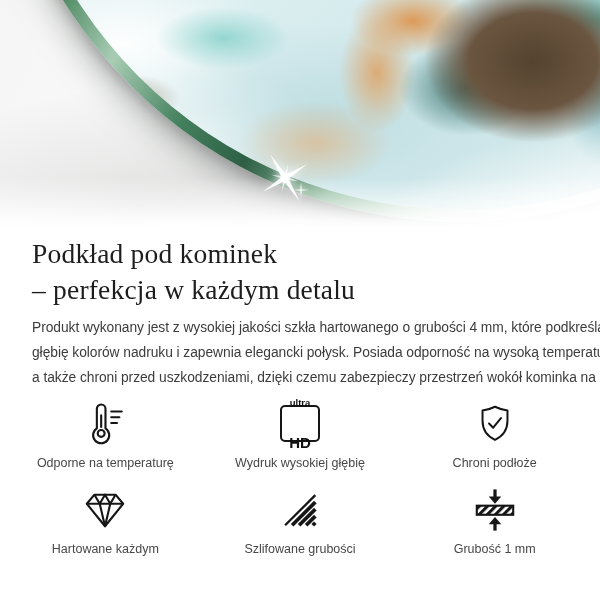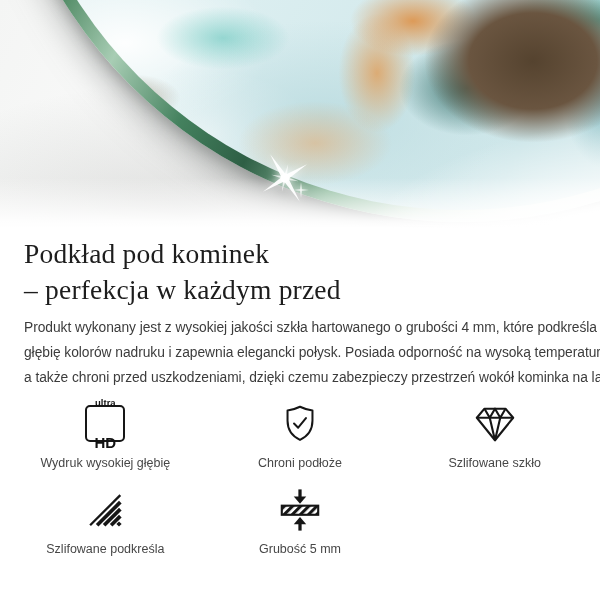--- a/index.html
+++ b/index.html
@@ -46,21 +46,21 @@
     background:
       radial-gradient(ellipse 420px 240px at 640px 300px, #ffffff 38%, rgba(255,255,255,0) 74%),
       linear-gradient(to bottom, rgba(255,255,255,0) 78%, rgba(255,255,255,0.92) 97%, #ffffff 100%);
   }
   .sparkle{position:absolute;left:285px;top:178px;width:0;height:0;}
   .sparkle svg{position:absolute;left:-32px;top:-32px;filter:drop-shadow(0 0 5px rgba(255,255,255,0.95));}
   .sparkle-small{position:absolute;left:301px;top:190px;width:0;height:0;}
   .sparkle-small svg{position:absolute;left:-9px;top:-9px;filter:drop-shadow(0 0 3px rgba(255,255,255,0.9));}
 
   
-  .content{padding:0 24px;}
+  .content{padding:0 32px;}
   .title{
     margin-top:8px;
     font-family:"Liberation Serif","DejaVu Serif",serif;
     font-size:27.5px;line-height:36.4px;font-weight:400;
     color:#1d1d1d;letter-spacing:0.2px;
   }
   .description{margin-top:6px;}
   .description .line{
     font-size:13.8px;line-height:25.3px;color:#3c3c3c;
     white-space:nowrap;letter-spacing:-0.05px;
@@ -105,31 +105,42 @@
       <svg width="18" height="18" viewBox="0 0 64 64">
         <path fill="#ffffff" opacity="0.85" d="M32,4 L35,29 L60,32 L35,35 L32,60 L29,35 L4,32 L29,29 Z"></path>
       </svg>
     </div>
     <div class="hero-fade"></div>
   </div>
 
   <div class="content">
     <div class="title">
       <div>Podkład pod kominek</div>
-      <div>– perfekcja w każdym przed</div>
+      <div>– perfekcja w każdym detalu</div>
     </div>
     <div class="description">
       <div class="line">Produkt wykonany jest z wysokiej jakości szkła hartowanego o grubości 4 mm, które podkreśla</div>
       <div class="line">głębię kolorów nadruku i zapewnia elegancki połysk. Posiada odporność na wysoką temperaturę,</div>
       <div class="line">a także chroni przed uszkodzeniami, dzięki czemu zabezpieczy przestrzeń wokół kominka na lata.</div>
     </div>
   </div>
 
   <div class="features">
 
+    <div class="feature">
+      <div class="icon-wrap">
+        <svg width="46" height="46" viewBox="0 0 48 48">
+          <path class="stroke" stroke-linejoin="round" d="M24.5,8.2 V28.6 a8.4,8.4 0 1 1 -9,0 V8.2 a4.5,4.5 0 0 1 9,0 Z"></path>
+          <circle class="stroke" cx="20" cy="33.8" r="3.6"></circle>
+          <path class="stroke" stroke-width="2" stroke-linecap="round" d="M20,15 V27.2"></path>
+          <path class="stroke" stroke-linecap="round" d="M30.5,11 H41.5 M30.5,17 H39 M30.5,23 H36.5"></path>
+        </svg>
+      </div>
+      <div class="feature-label">Odporne na temperaturę</div>
+    </div>
 
     <div class="feature">
       <div class="icon-wrap">
         <div class="hd-box">
           <div class="hd-top">ultra</div>
           <div class="hd-bottom">HD</div>
         </div>
       </div>
       <div class="feature-label">Wydruk wysokiej głębię</div>
     </div>
@@ -148,51 +159,51 @@
       <div class="icon-wrap">
         <svg width="46" height="44" viewBox="0 0 48 46">
           <g class="stroke" stroke-width="2" stroke-linejoin="round">
             <path d="M13,7 L35,7 L43,16.5 L24,40 L5,16.5 Z"></path>
             <path d="M5,16.5 L43,16.5"></path>
             <path d="M13,7 L18.5,16.5 L24,7 L29.5,16.5 L35,7"></path>
             <path d="M18.5,16.5 L24,40 L29.5,16.5"></path>
           </g>
         </svg>
       </div>
-      <div class="feature-label">Szlifowane szkło</div>
+      <div class="feature-label">Hartowane każdym</div>
     </div>
 
     <div class="feature">
       <div class="icon-wrap">
         <svg width="42" height="42" viewBox="0 0 48 48">
           <g stroke="#161616" fill="none" stroke-linecap="butt">
             <path stroke-width="2.6" d="M7,41.5 L41.5,7"></path>
             <path stroke-width="4.2" d="M15,41.5 L41.5,15"></path>
             <path stroke-width="4.2" d="M23,41.5 L41.5,23"></path>
             <path stroke-width="4.2" d="M31,41.5 L41.5,31"></path>
             <path stroke-width="4.2" d="M38.5,41.5 L41.5,38.5"></path>
           </g>
         </svg>
       </div>
-      <div class="feature-label">Szlifowane podkreśla</div>
+      <div class="feature-label">Szlifowane grubości</div>
     </div>
 
     <div class="feature">
       <div class="icon-wrap">
         <svg width="46" height="46" viewBox="0 0 48 48">
           <defs>
             <pattern id="hatch4" width="6" height="6" patternUnits="userSpaceOnUse" patternTransform="rotate(45)">
               <rect width="6" height="6" fill="#ffffff"></rect>
               <rect width="3.2" height="6" fill="#161616"></rect>
             </pattern>
           </defs>
           <rect x="5" y="19.5" width="38" height="9.5" fill="url(#hatch4)" stroke="#161616" stroke-width="2.2"></rect>
           <path fill="#161616" d="M22.3,2.5 h3.4 v8 h-3.4 Z"></path>
           <path fill="#161616" d="M17.5,10 h13 l-6.5,7.5 Z"></path>
           <path fill="#161616" d="M22.3,45.5 h3.4 v-8 h-3.4 Z"></path>
           <path fill="#161616" d="M17.5,38.8 h13 l-6.5,-7.5 Z"></path>
         </svg>
       </div>
-      <div class="feature-label">Grubość 5 mm</div>
+      <div class="feature-label">Grubość 1 mm</div>
     </div>
 
   </div>
 </div>
 
 </body></html>

